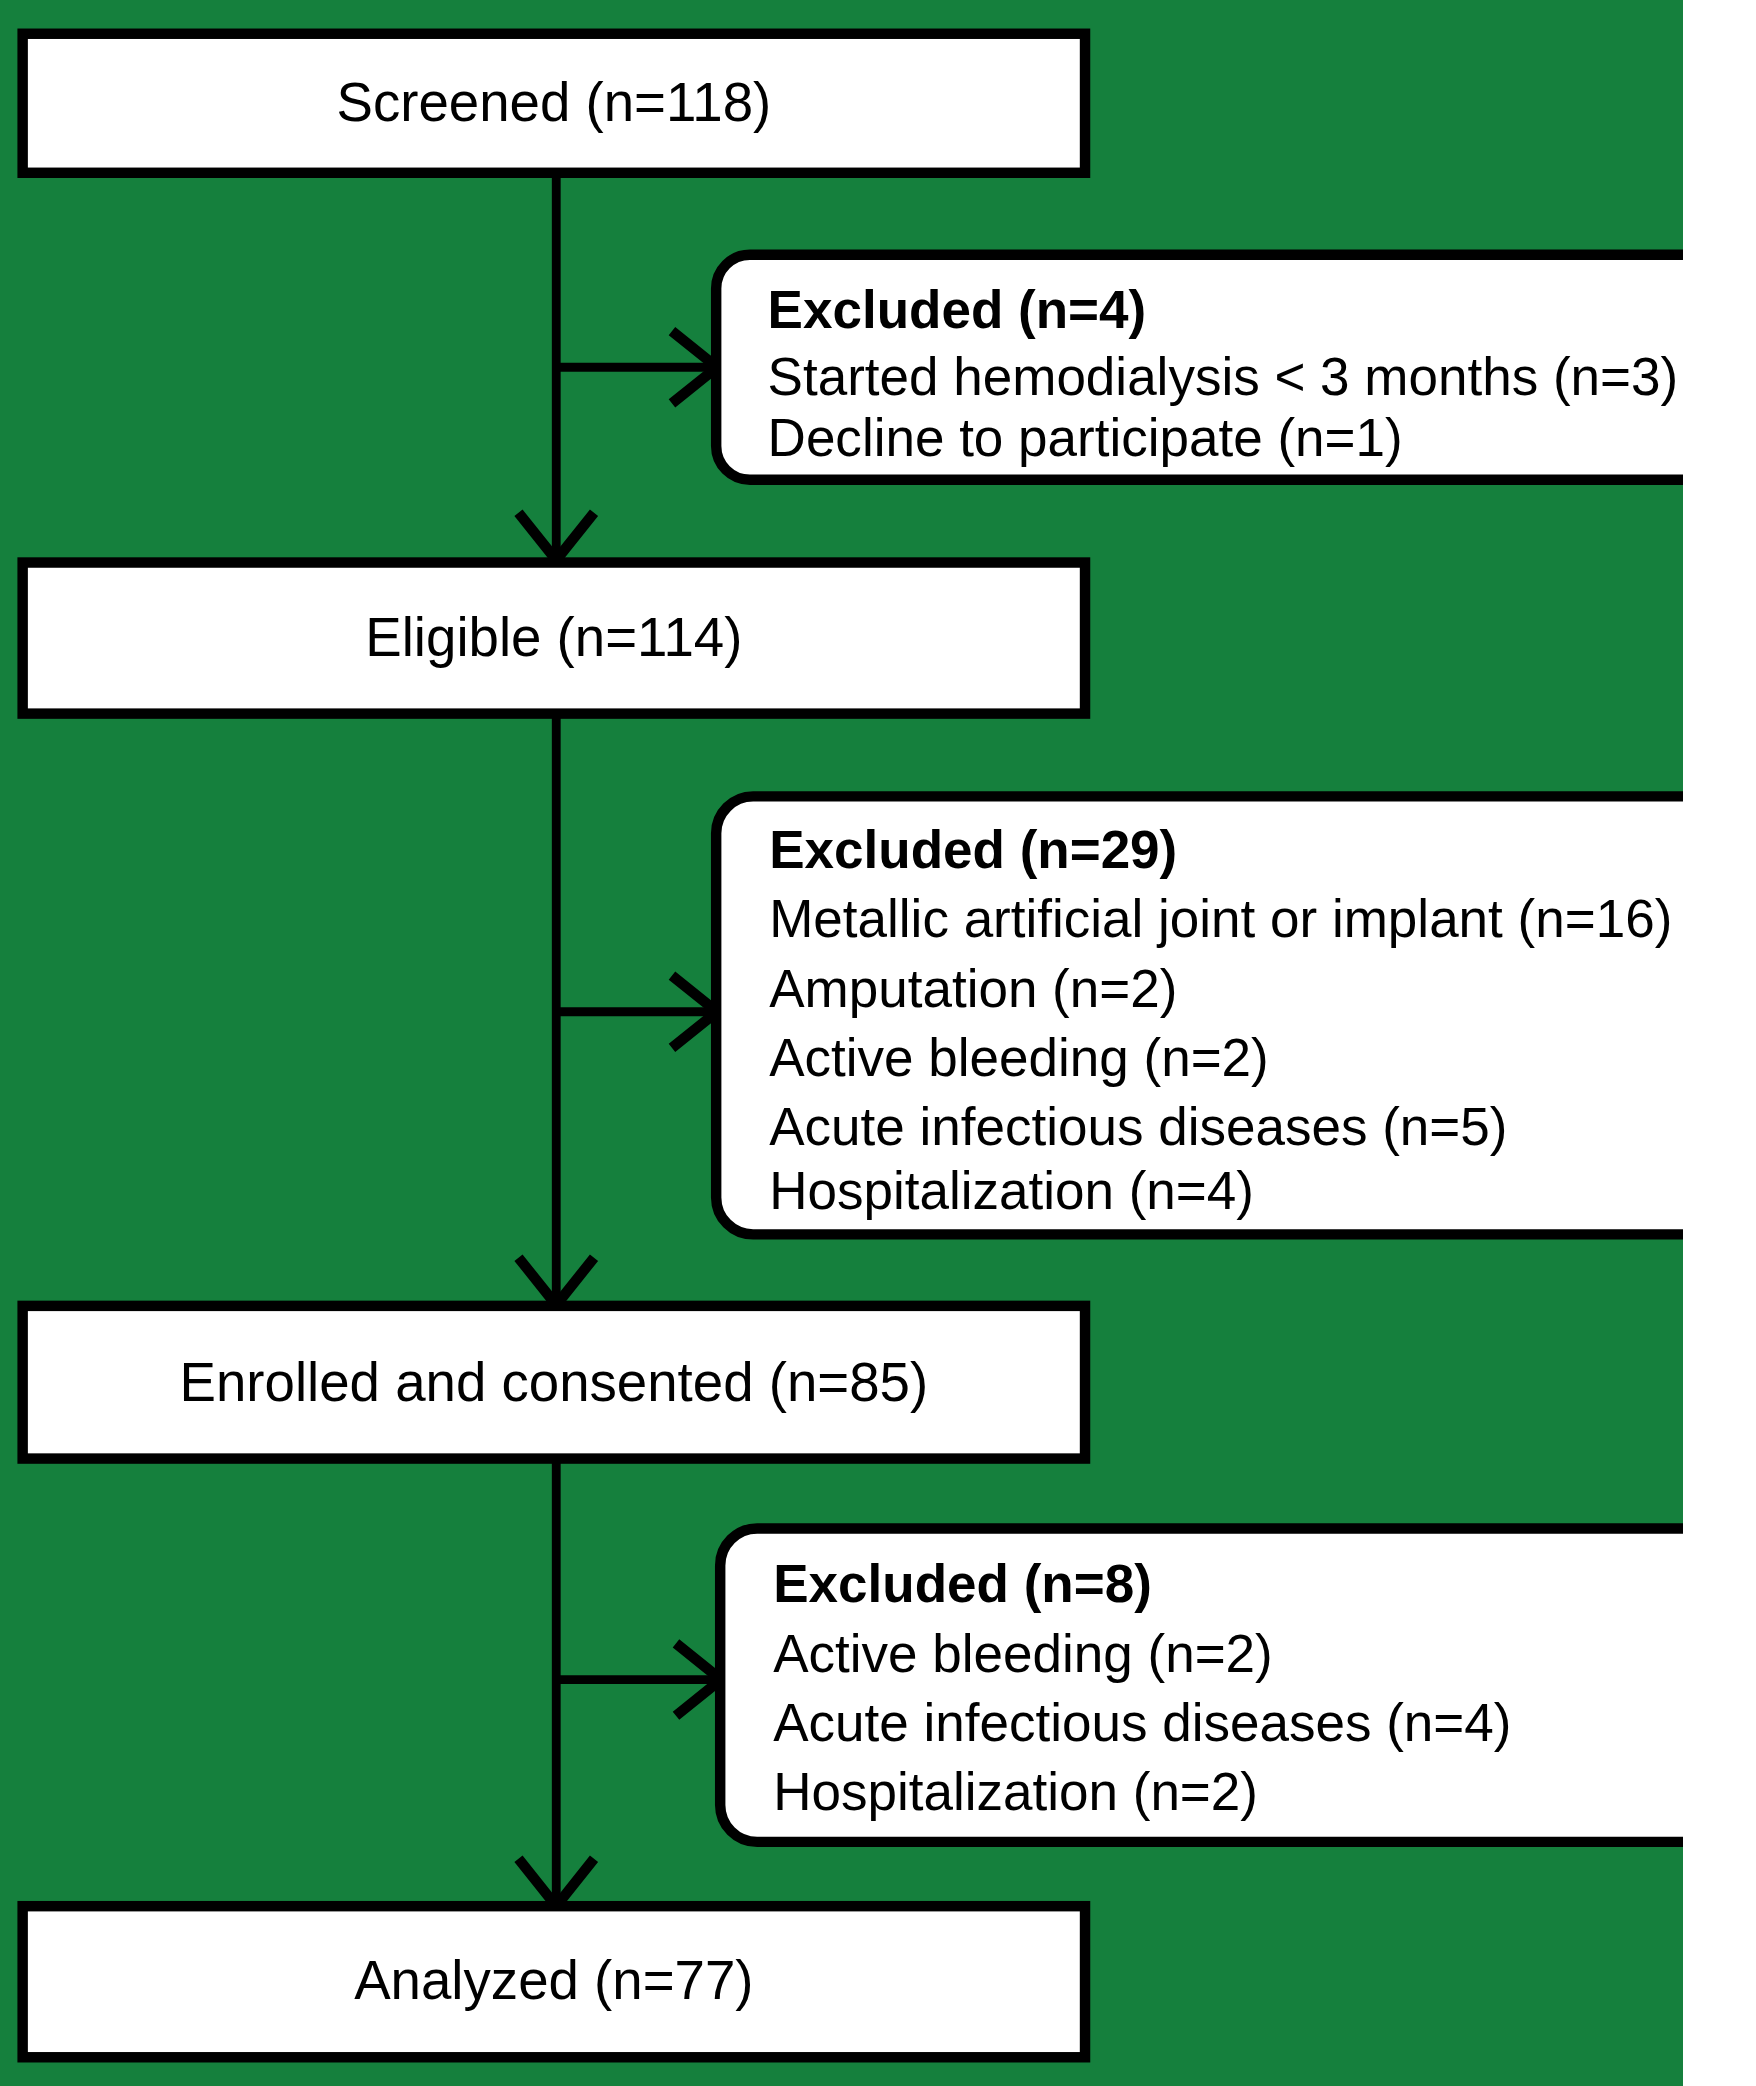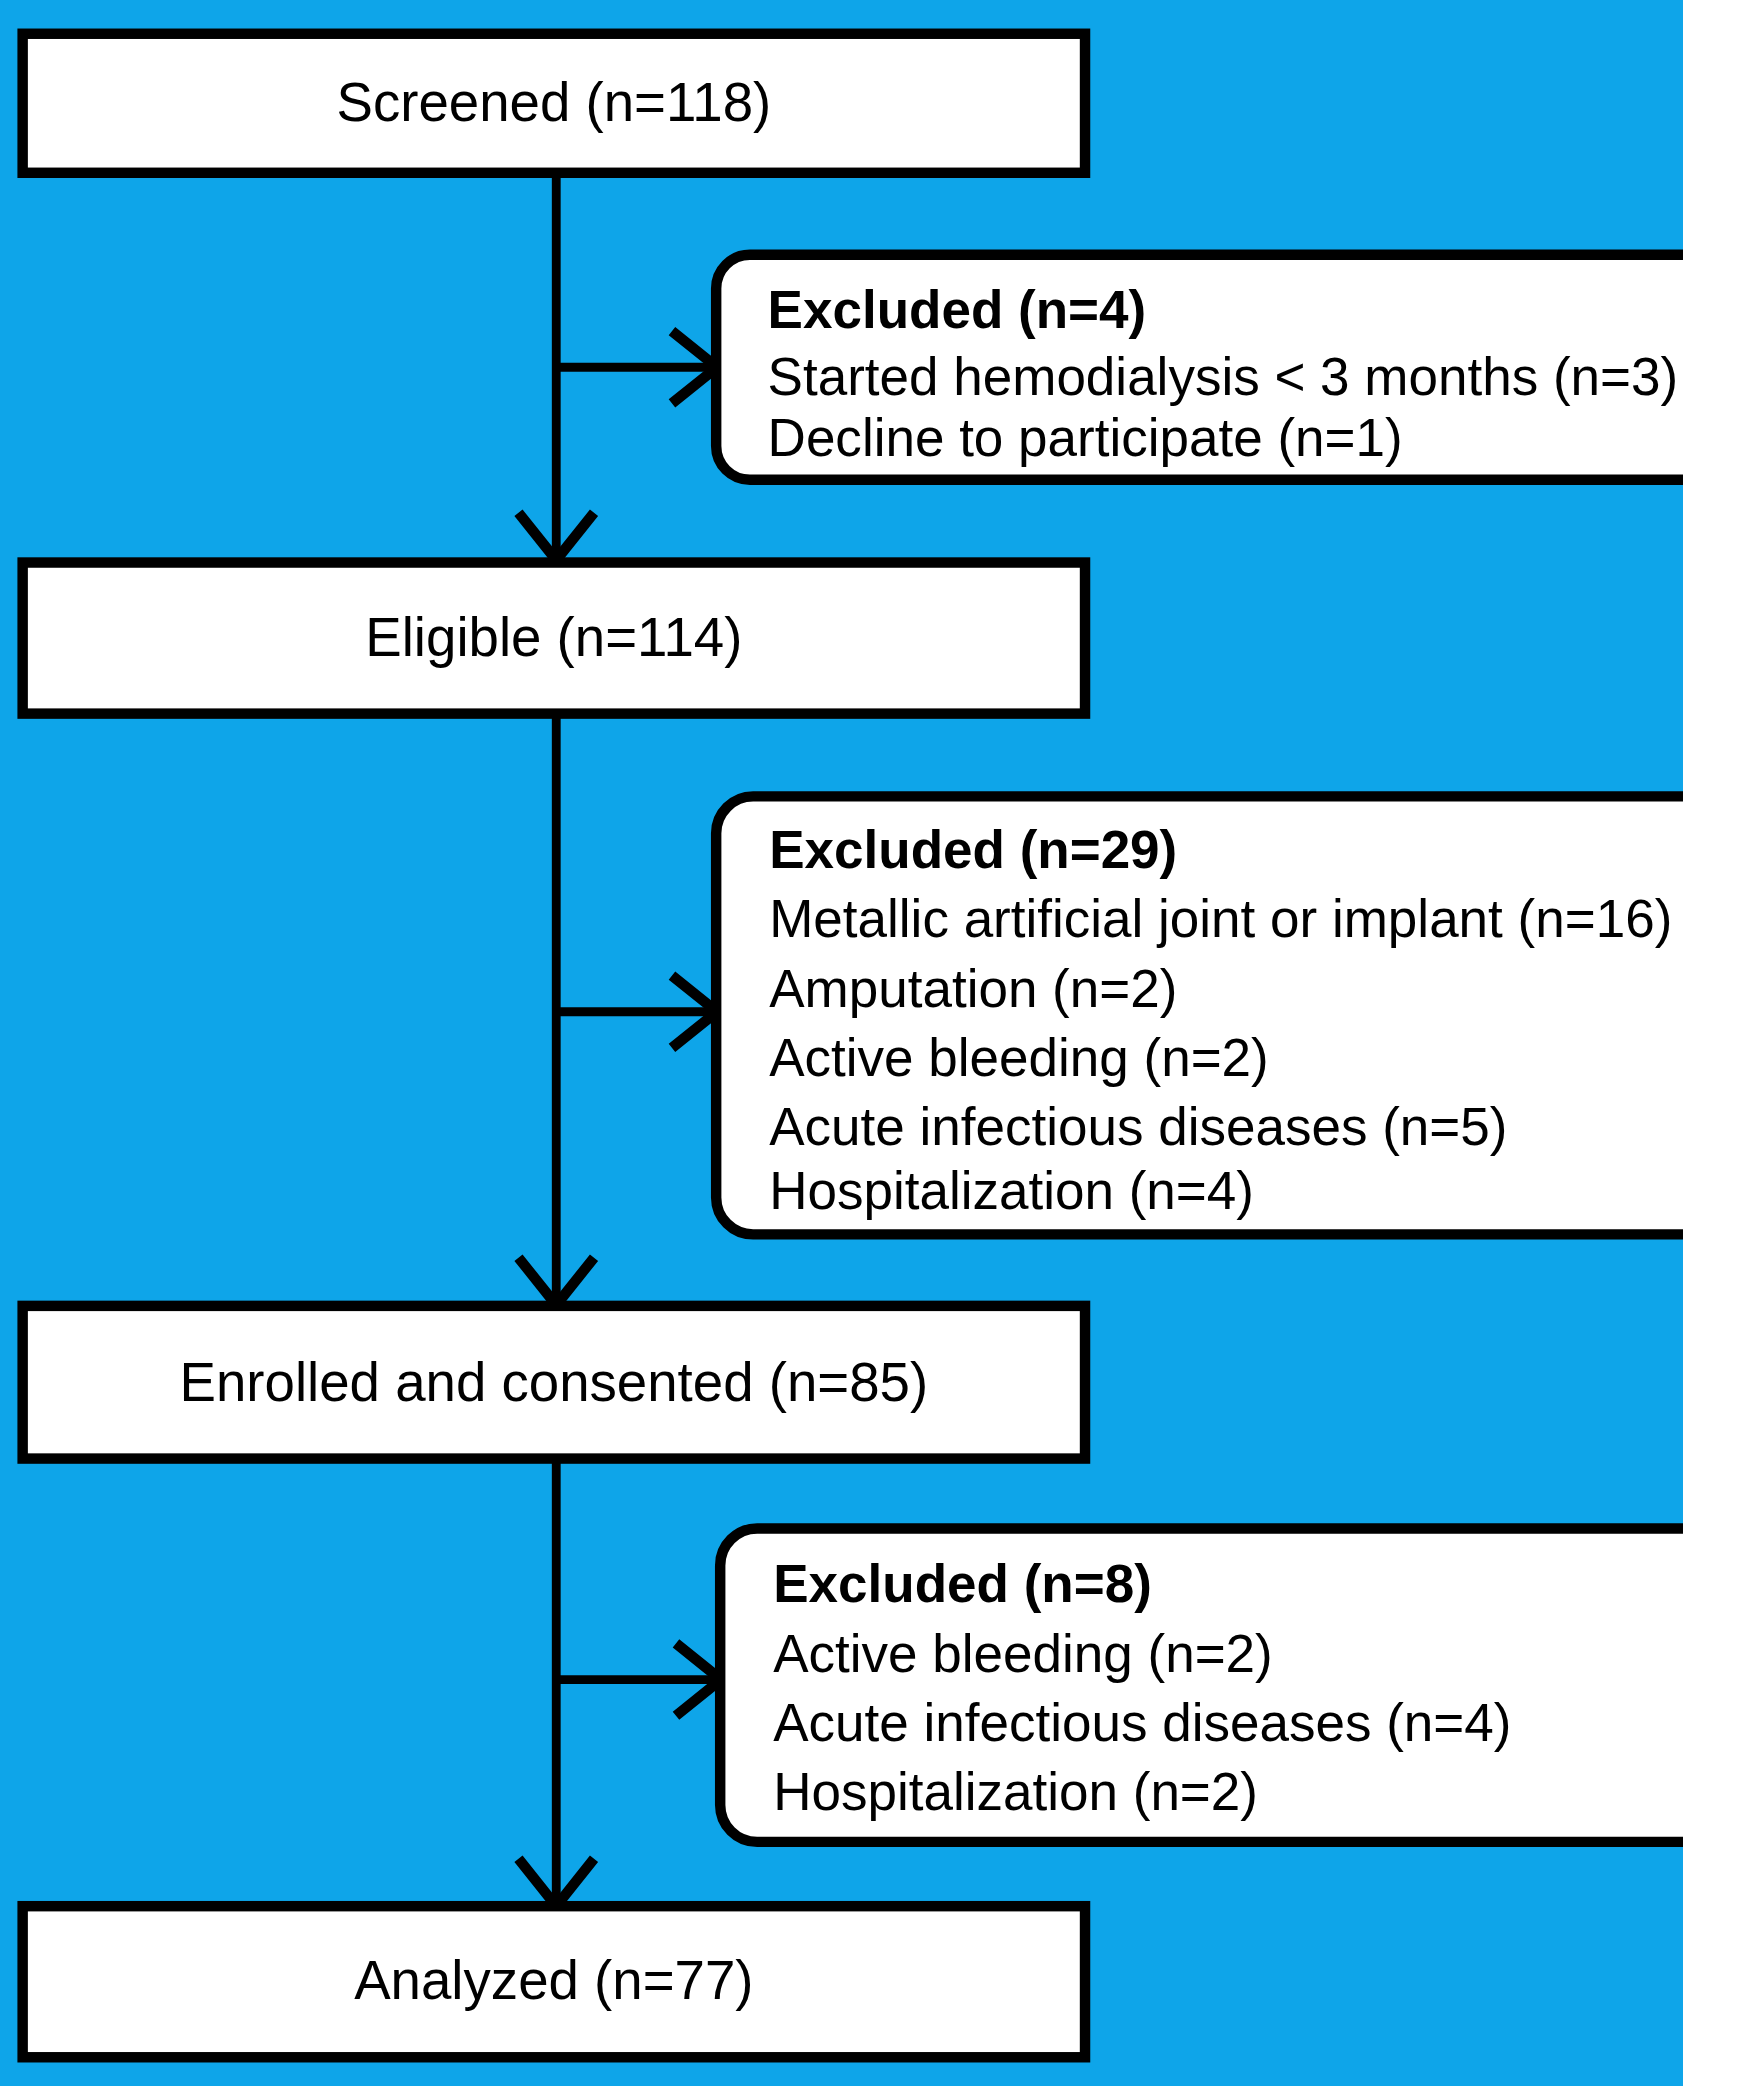--- a/index.html
+++ b/index.html
@@ -8,21 +8,21 @@
     padding: 0;
     background: #ffffff;
   }
   body {
     font-family: "Liberation Sans", sans-serif;
   }
   #flow-root {
     position: relative;
     width: 1683px;
     height: 2087px;
-    background: #0ea5e9;
+    background: #15803d;
     overflow: hidden;
   }
   svg.flow-canvas {
     position: absolute;
     top: 0;
     left: 0;
     width: 1757px;
     height: 2087px;
     display: block;
   }

